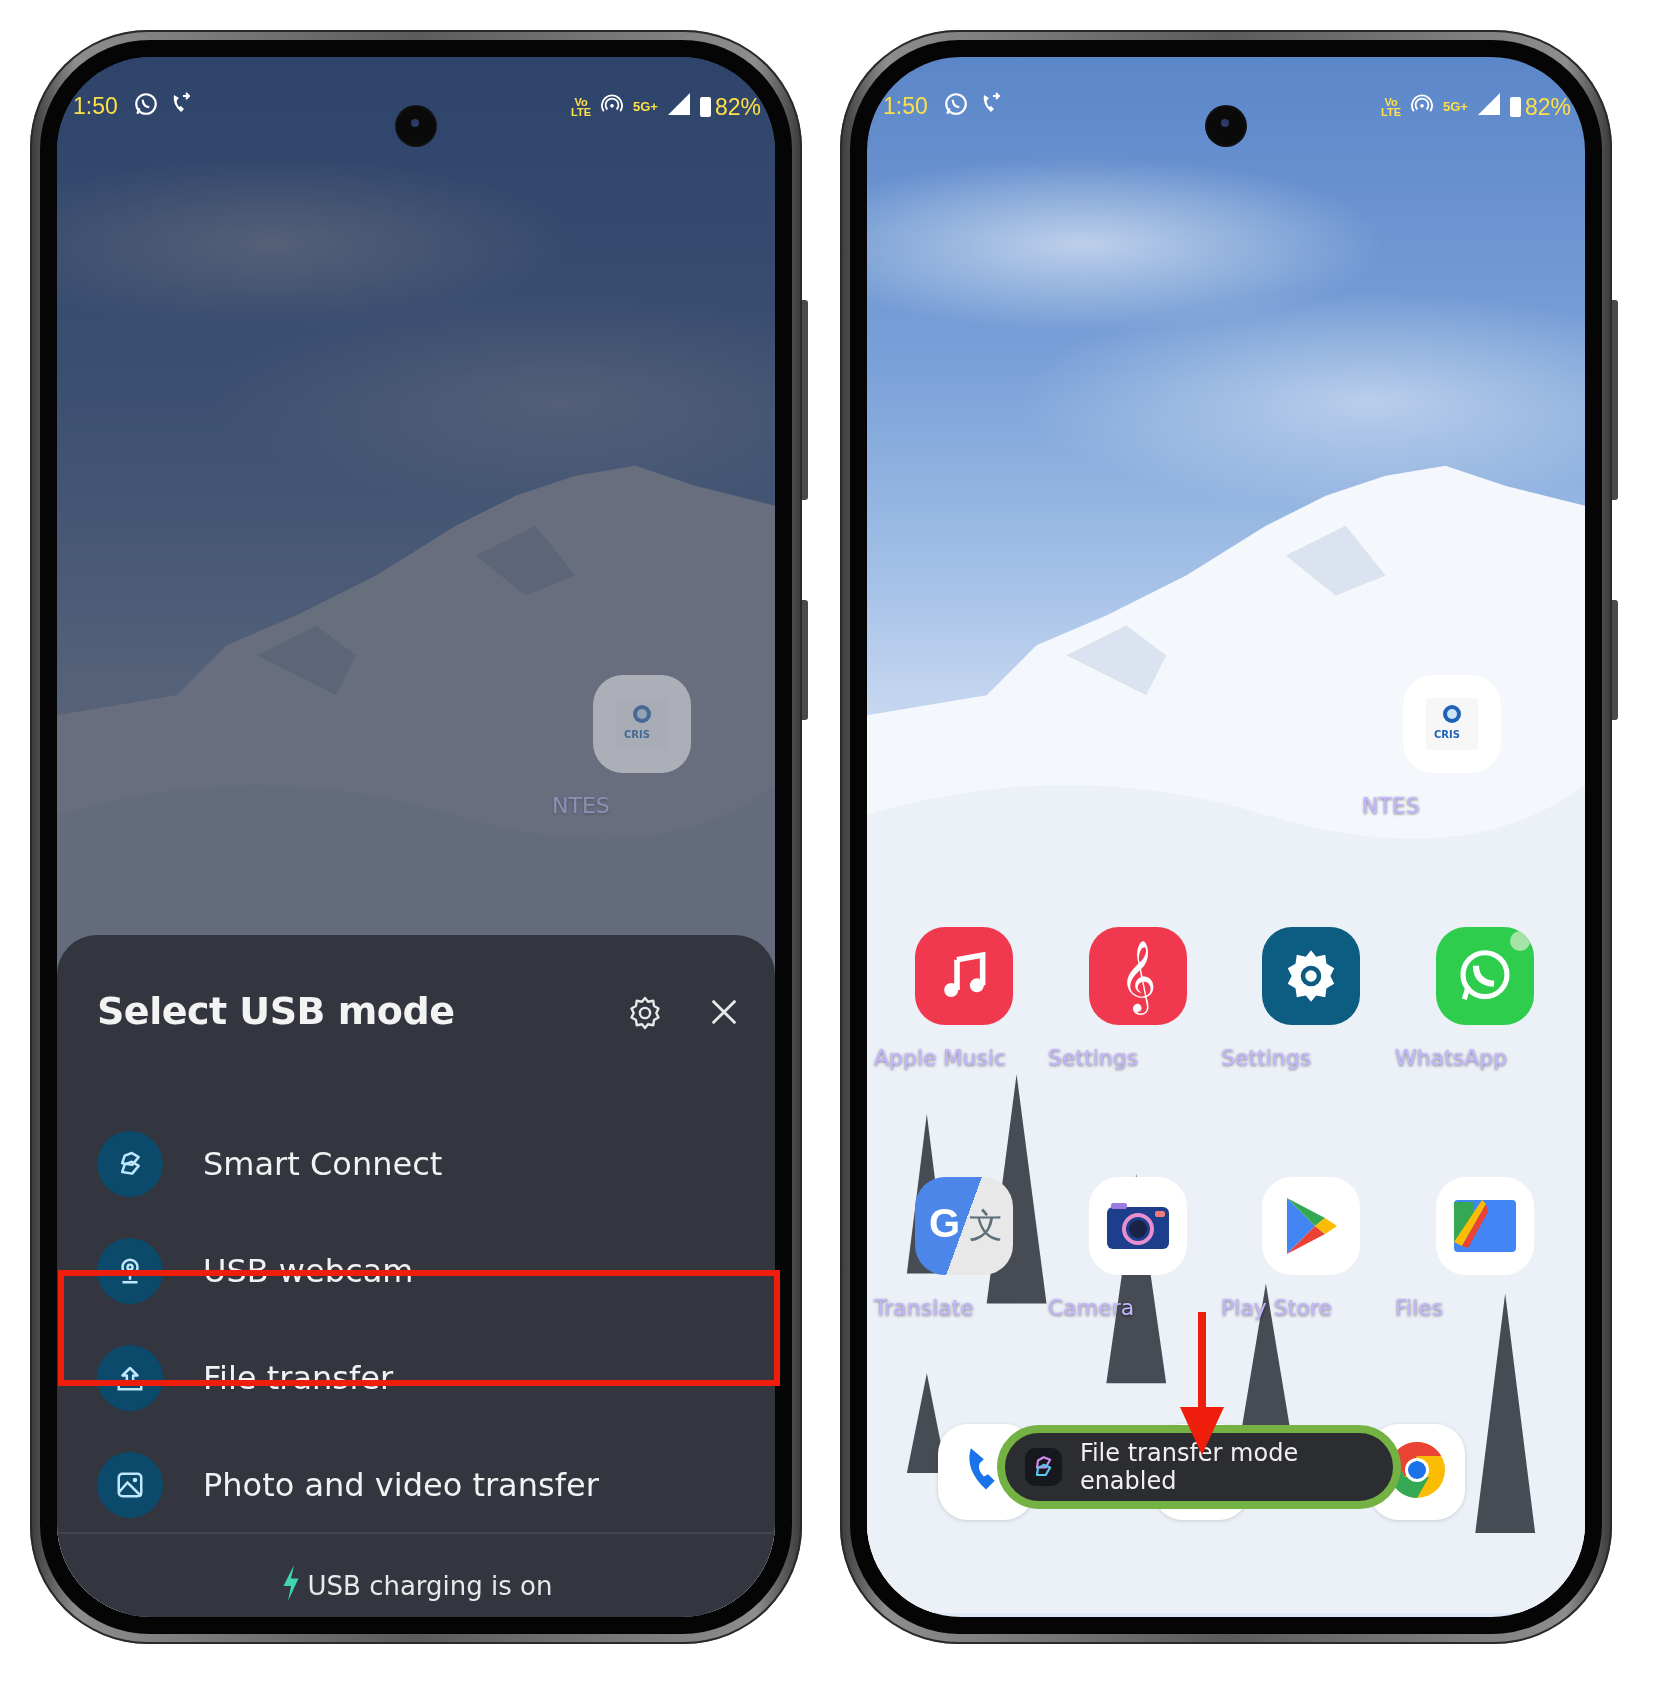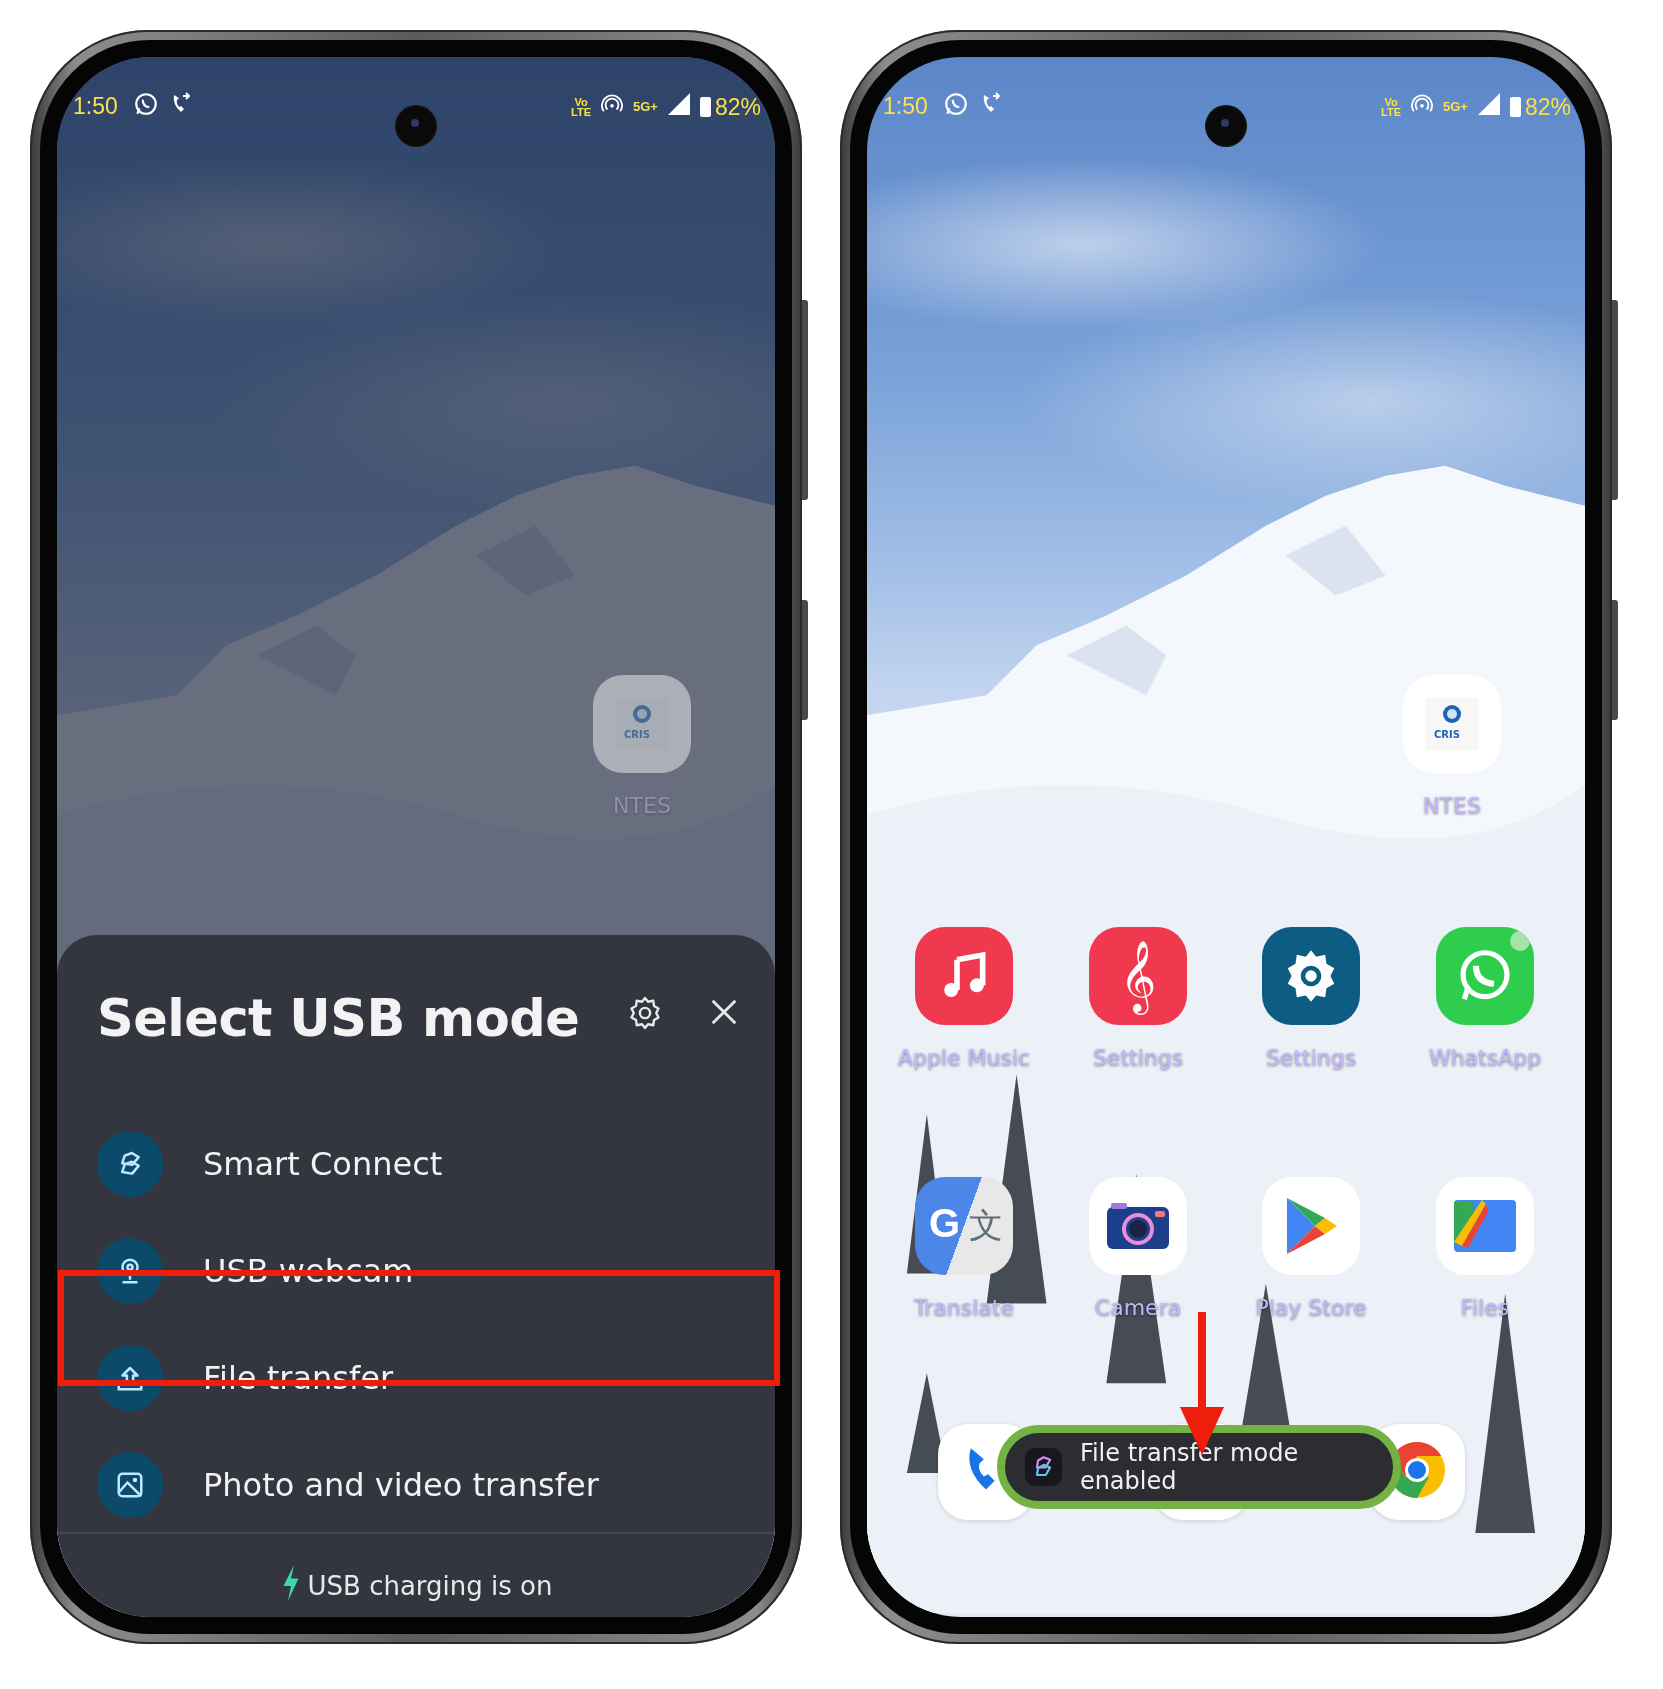--- a/index.html
+++ b/index.html
@@ -20,26 +20,26 @@
   .mountain{position:absolute;left:0;right:0;top:0;bottom:0;}
   .dim{position:absolute;inset:0;background:rgba(20,28,48,.62);}
   .statusbar{position:absolute;left:0;right:0;top:30px;height:40px;color:#fde047;font-size:23px;}
   .sb-time{position:absolute;left:16px;top:6px;font-family:"Liberation Sans",sans-serif;}
   .sb-ico{position:absolute;top:4px;}
   .camera{position:absolute;top:20px;left:50%;width:38px;height:38px;margin-left:-19px;border-radius:50%;background:#0a0a0a;box-shadow:0 0 0 2px #111;}
   .camera::after{content:"";position:absolute;left:14px;top:12px;width:8px;height:8px;border-radius:50%;background:#2c3a66;}
   .sb-right{position:absolute;right:14px;top:6px;display:flex;align-items:center;gap:10px;font-family:"Liberation Sans",sans-serif;}
   .tiny{font-size:11px;line-height:10px;font-weight:bold;text-align:center;}
   .batt{display:inline-block;width:11px;height:20px;background:#fff;border-radius:2px;position:relative;}
-  .app{position:absolute;width:100px;text-align:center;}
+  .app{position:absolute;width:100px;}
   .app .ic{width:98px;height:98px;border-radius:30px;margin:0 auto;position:relative;display:flex;align-items:center;justify-content:center;overflow:hidden;}
   .app .lbl{margin-top:20px;color:#c4b5fd;font-size:22px;white-space:nowrap;text-shadow:0 1px 3px rgba(0,0,0,.55);margin-left:-40px;margin-right:-40px;}
   
   .sheet{position:absolute;left:0;right:0;top:878px;bottom:0;background:#33353f;border-radius:40px 40px 0 0;}
-  .sheet-title{position:absolute;left:40px;top:54px;color:#f3f3f3;font-size:51px;font-weight:bold;letter-spacing:-.5px;}
+  .sheet-title{position:absolute;left:40px;top:54px;color:#f3f3f3;font-size:38px;font-weight:bold;letter-spacing:-.5px;}
   .sheet-gear{position:absolute;left:570px;top:60px;width:36px;height:36px;}
   .sheet-close{position:absolute;left:650px;top:60px;width:34px;height:34px;}
   .mode-row{position:absolute;left:0;right:0;height:106px;display:flex;align-items:center;}
   .mode-ic{margin-left:40px;width:66px;height:66px;border-radius:50%;background:#0b4a6b;display:flex;align-items:center;justify-content:center;}
   .mode-lbl{margin-left:40px;color:#f2f2f2;font-size:32px;}
   .hl-box{position:absolute;left:1px;right:-2px;top:1270px;height:112px;border:6px solid #ef1d0b;box-sizing:border-box;}
   .divider{position:absolute;left:0;right:0;height:2px;background:#44464f;}
   .charge{position:absolute;left:0;right:0;text-align:center;color:#e9e9e9;font-size:26px;display:flex;justify-content:center;align-items:center;gap:6px;}
   .toast{position:absolute;background:#2b2d31;border:8px solid #74b243;border-radius:50px;box-sizing:border-box;display:flex;align-items:center;color:#f0f0f0;font-size:24px;}
   .toast-ic{width:38px;height:38px;border-radius:10px;background:#16181d;margin:0 18px 0 20px;display:flex;align-items:center;justify-content:center;}

